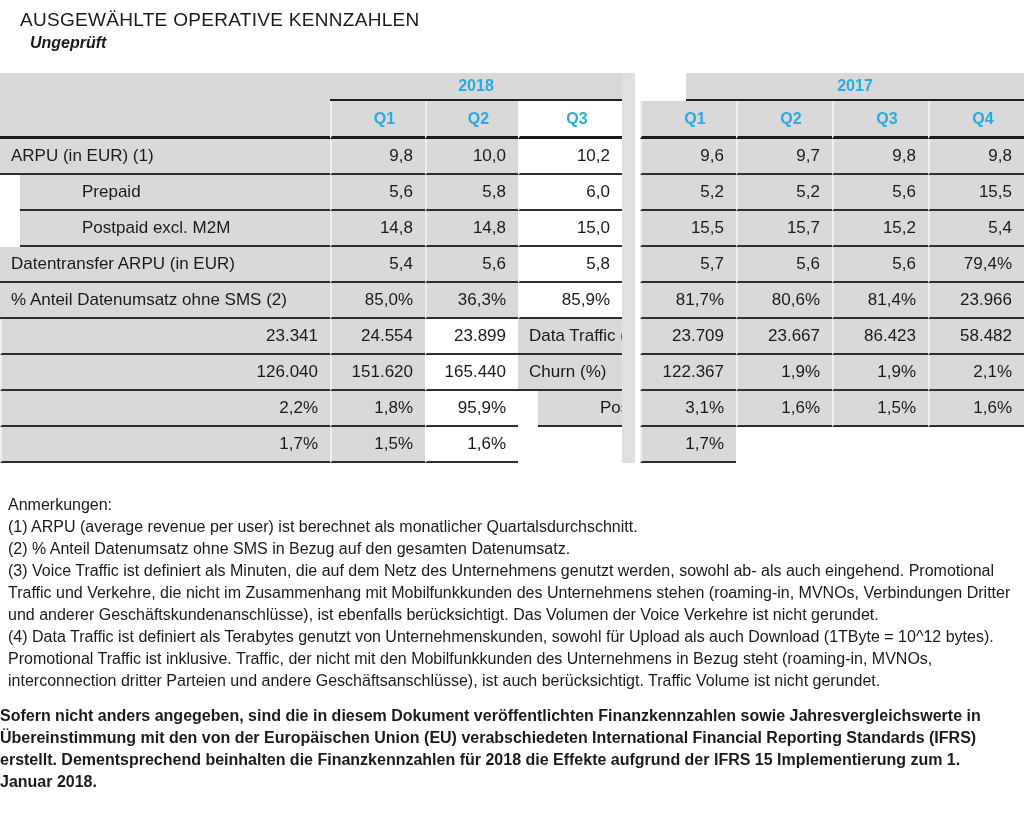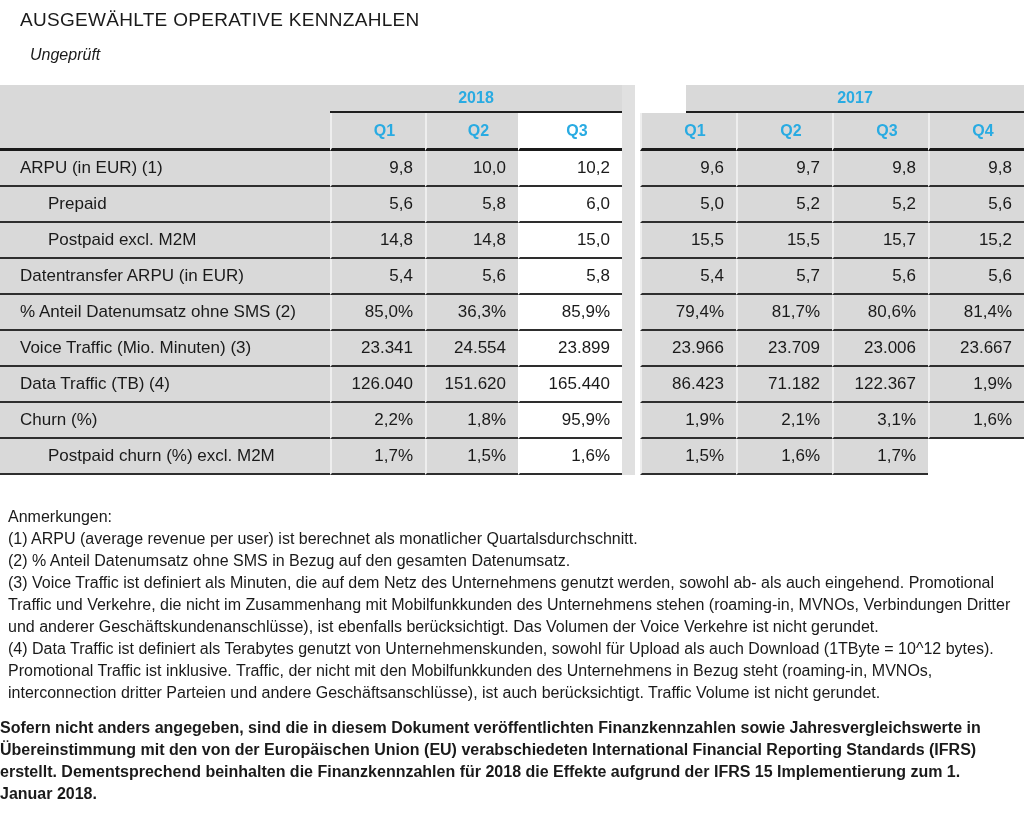--- a/index.html
+++ b/index.html
@@ -7,22 +7,22 @@
     width:1024px;height:827px;overflow:hidden;
     font-family:"Liberation Sans","DejaVu Sans",sans-serif;
     color:#1a1a1a;
     -webkit-font-smoothing:antialiased;
   }
   .page-title{
     margin:9px 0 0 20px;
     font-size:19px;font-weight:400;letter-spacing:.3px;
   }
   .page-subtitle{
-    margin:15px 0 0 30px;
-    font-size:16px;font-style:italic;
+    margin:3px 0 0 30px;
+    font-size:16px;font-style:italic;font-weight:bold;
   }
   
   .kpi-table{
     margin-top:21px;
     display:flex;align-items:stretch;
     width:1024px;
   }
   .blk{display:grid;grid-template-rows:28px 38px repeat(9,36px);}
   .blk-left{grid-template-columns:330px 95px 93px 104px;width:622px;}
   .blk-right{grid-template-columns:repeat(4,96px);width:384px;}
@@ -30,22 +30,22 @@
     width:18px;
     background:linear-gradient(to right,#e0e0e0 0,#e0e0e0 72%,#ffffff 72%,#ffffff 100%);
   }
   .c{
     background:#d9d9d9;
     display:flex;align-items:center;
     font-size:17px;
     box-sizing:border-box;
     white-space:nowrap;overflow:hidden;
   }
-  .lab{justify-content:flex-start;padding-left:20px;}
-  .ind{padding-left:48px;}
+  .lab{justify-content:flex-start;padding-left:11px;}
+  .ind{padding-left:62px;margin-left:20px;}
   .val{justify-content:flex-end;padding-right:12px;border-left:2px solid rgba(255,255,255,.55);}
   .qh{justify-content:center;font-weight:bold;font-size:16px;color:var(--accent);border-left:2px solid rgba(255,255,255,.55);padding-left:12px;}
   .year{justify-content:center;font-weight:bold;font-size:16px;color:var(--accent);border-bottom:2px solid #1f1f1f;}
   .span3{grid-column:2 / span 3;}
   .span4{grid-column:1 / span 4;margin-left:46px;}
   .thick{border-bottom:3px solid #1a1a1a;}
   .bb{border-bottom:2px solid #2e2e2e;}
   .hl{background:#ffffff;}
   
   .notes{
@@ -94,21 +94,20 @@
     <div class="c lab bb">Datentransfer ARPU (in EUR)</div>
     <div class="c val bb">5,4</div>
     <div class="c val bb">5,6</div>
     <div class="c val bb hl">5,8</div>
 
     <div class="c lab bb">% Anteil Datenumsatz ohne SMS (2)</div>
     <div class="c val bb">85,0%</div>
     <div class="c val bb">36,3%</div>
     <div class="c val bb hl">85,9%</div>
 
-    <div class="c lab bb">Voice Traffic (Mio. Minuten) (3)</div>
     <div class="c val bb">23.341</div>
     <div class="c val bb">24.554</div>
     <div class="c val bb hl">23.899</div>
 
     <div class="c lab bb">Data Traffic (TB) (4)</div>
     <div class="c val bb">126.040</div>
     <div class="c val bb">151.620</div>
     <div class="c val bb hl">165.440</div>
 
     <div class="c lab bb">Churn (%)</div>
@@ -131,21 +130,20 @@
     <div class="c qh thick">Q1</div>
     <div class="c qh thick">Q2</div>
     <div class="c qh thick">Q3</div>
     <div class="c qh thick">Q4</div>
 
     <div class="c val bb">9,6</div>
     <div class="c val bb">9,7</div>
     <div class="c val bb">9,8</div>
     <div class="c val bb">9,8</div>
 
-    <div class="c val bb">5,0</div>
     <div class="c val bb">5,2</div>
     <div class="c val bb">5,2</div>
     <div class="c val bb">5,6</div>
 
     <div class="c val bb">15,5</div>
     <div class="c val bb">15,5</div>
     <div class="c val bb">15,7</div>
     <div class="c val bb">15,2</div>
 
     <div class="c val bb">5,4</div>
@@ -153,25 +151,24 @@
     <div class="c val bb">5,6</div>
     <div class="c val bb">5,6</div>
 
     <div class="c val bb">79,4%</div>
     <div class="c val bb">81,7%</div>
     <div class="c val bb">80,6%</div>
     <div class="c val bb">81,4%</div>
 
     <div class="c val bb">23.966</div>
     <div class="c val bb">23.709</div>
-    <div class="c val bb">23.006</div>
     <div class="c val bb">23.667</div>
 
     <div class="c val bb">86.423</div>
-    <div class="c val bb">71.182</div>
+    <div class="c val bb">58.482</div>
     <div class="c val bb">122.367</div>
 
     <div class="c val bb">1,9%</div>
     <div class="c val bb">1,9%</div>
     <div class="c val bb">2,1%</div>
     <div class="c val bb">3,1%</div>
 
     <div class="c val bb">1,6%</div>
     <div class="c val bb">1,5%</div>
     <div class="c val bb">1,6%</div>

